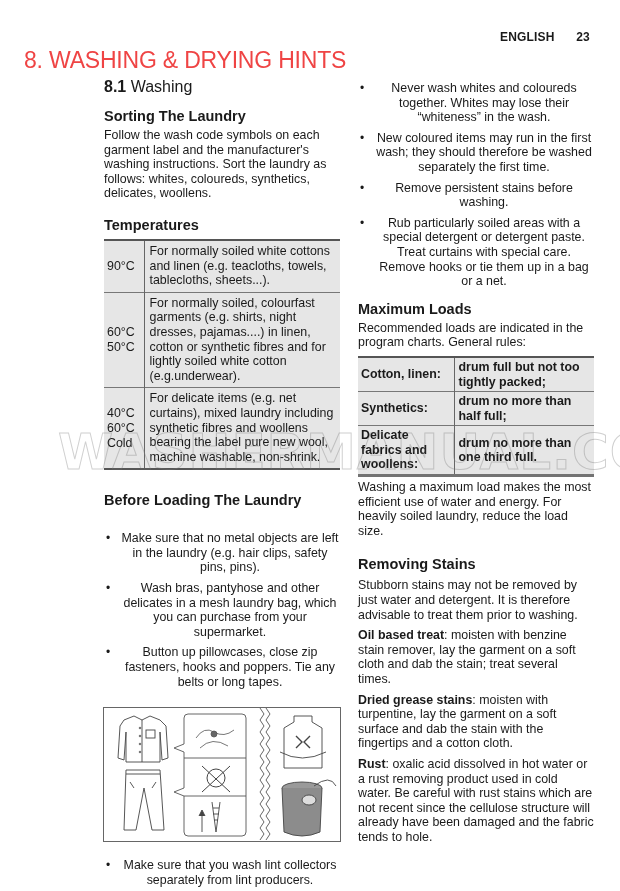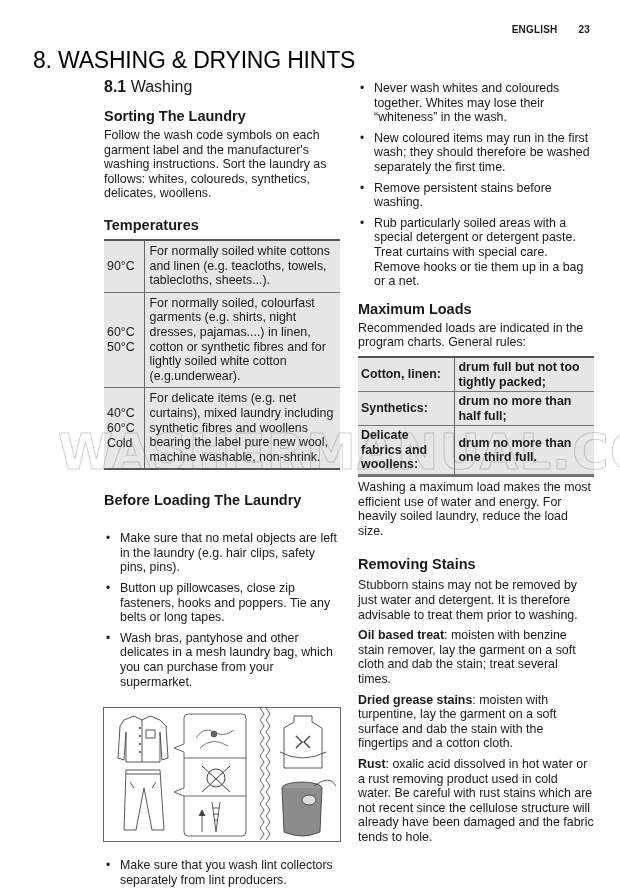--- a/index.html
+++ b/index.html
@@ -1,38 +1,38 @@
 <!DOCTYPE html>
 <html><head>
 <meta charset="utf-8">
 <style>
   * { box-sizing: border-box; margin: 0; padding: 0; }
   html, body { width: 620px; height: 891px; background: #ffffff; overflow: hidden; }
   body { position: relative; font-family: "Liberation Sans", sans-serif; color: #1a1a1a; }
 
-  .page-header { position: absolute; top: 24px; right: 30px; font-size: 10px; font-weight: bold; letter-spacing: 0.2px; }
+  .page-header { position: absolute; top: 30px; right: 30px; font-size: 12px; font-weight: bold; letter-spacing: 0.2px; }
   .page-header span { display: inline-block; }
   .page-header .lang { margin-right: 18px; }
 
-  .chapter-title { position: absolute; top: 47px; left: 33px; font-size: 23px; font-weight: normal; color: #000000; letter-spacing: -0.2px; }
+  .chapter-title { position: absolute; top: 47px; left: 24px; font-size: 23px; font-weight: normal; color: #ef4444; letter-spacing: -0.2px; }
 
   .col { position: absolute; }
   .col-left { left: 104px; top: 78px; width: 236px; }
   .col-right { left: 358px; top: 81px; width: 236px; }
 
   .section-title { font-size: 16px; margin-bottom: 12px; }
   .section-title b { font-weight: bold; }
 
   h3 { font-size: 14.5px; font-weight: bold; margin-bottom: 4px; }
   p, li { font-size: 12.4px; line-height: 14.6px; }
 
   .para { margin-bottom: 6px; }
 
   ul { list-style: none; }
-  ul li { position: relative; padding-left: 16px; margin-bottom: 6px; }
+  ul li { position: relative; padding-left: 16px; margin-bottom: 6px; text-align: center; }
   ul li::before { content: "•"; position: absolute; left: 2px; top: 0; font-size: 12px; }
 
   table { border-collapse: collapse; width: 100%; background: #e6e6e6; }
   table td { font-size: 12.4px; line-height: 14.6px; vertical-align: middle; }
 
   .temp-table { border-top: 2px solid #555; border-bottom: 2px solid #555; }
   .temp-table tr + tr td { border-top: 1.5px solid #777; }
   .temp-table td.t { width: 40px; padding: 4px 2px 4px 3px; border-right: 1.5px solid #666; }
   .temp-table td.d { padding: 3px 4px 4px 5px; }
 
@@ -87,22 +87,22 @@
           <div>Cold</div>
         </td>
         <td class="d">For delicate items (e.g. net curtains), mixed laundry including synthetic fibres and woollens bearing the label pure new wool, machine washable, non-shrink.</td>
       </tr>
     </tbody>
   </table>
 
   <h3 style="margin-top:22px; margin-bottom:23px;">Before Loading The Laundry</h3>
   <ul>
     <li>Make sure that no metal objects are left in the laundry (e.g. hair clips, safety pins, pins).</li>
+    <li>Wash bras, pantyhose and other delicates in a mesh laundry bag, which you can purchase from your supermarket.</li>
     <li>Button up pillowcases, close zip fasteners, hooks and poppers. Tie any belts or long tapes.</li>
-    <li>Wash bras, pantyhose and other delicates in a mesh laundry bag, which you can purchase from your supermarket.</li>
   </ul>
 
   <div class="illus">
     <svg width="238" height="135" viewBox="0 0 238 135">
 
       <g fill="none" stroke="#444" stroke-width="0.9">
         <path d="M20 12 L30 8 L38 12 L46 8 L56 12 L62 18 L64 50 L58 52 L56 24 L56 54 L22 54 L22 24 L20 52 L14 50 L16 18 Z"></path>
         <path d="M38 12 L38 54"></path>
         <rect x="42" y="22" width="9" height="8"></rect>
         <circle cx="36" cy="20" r="0.8"></circle>

